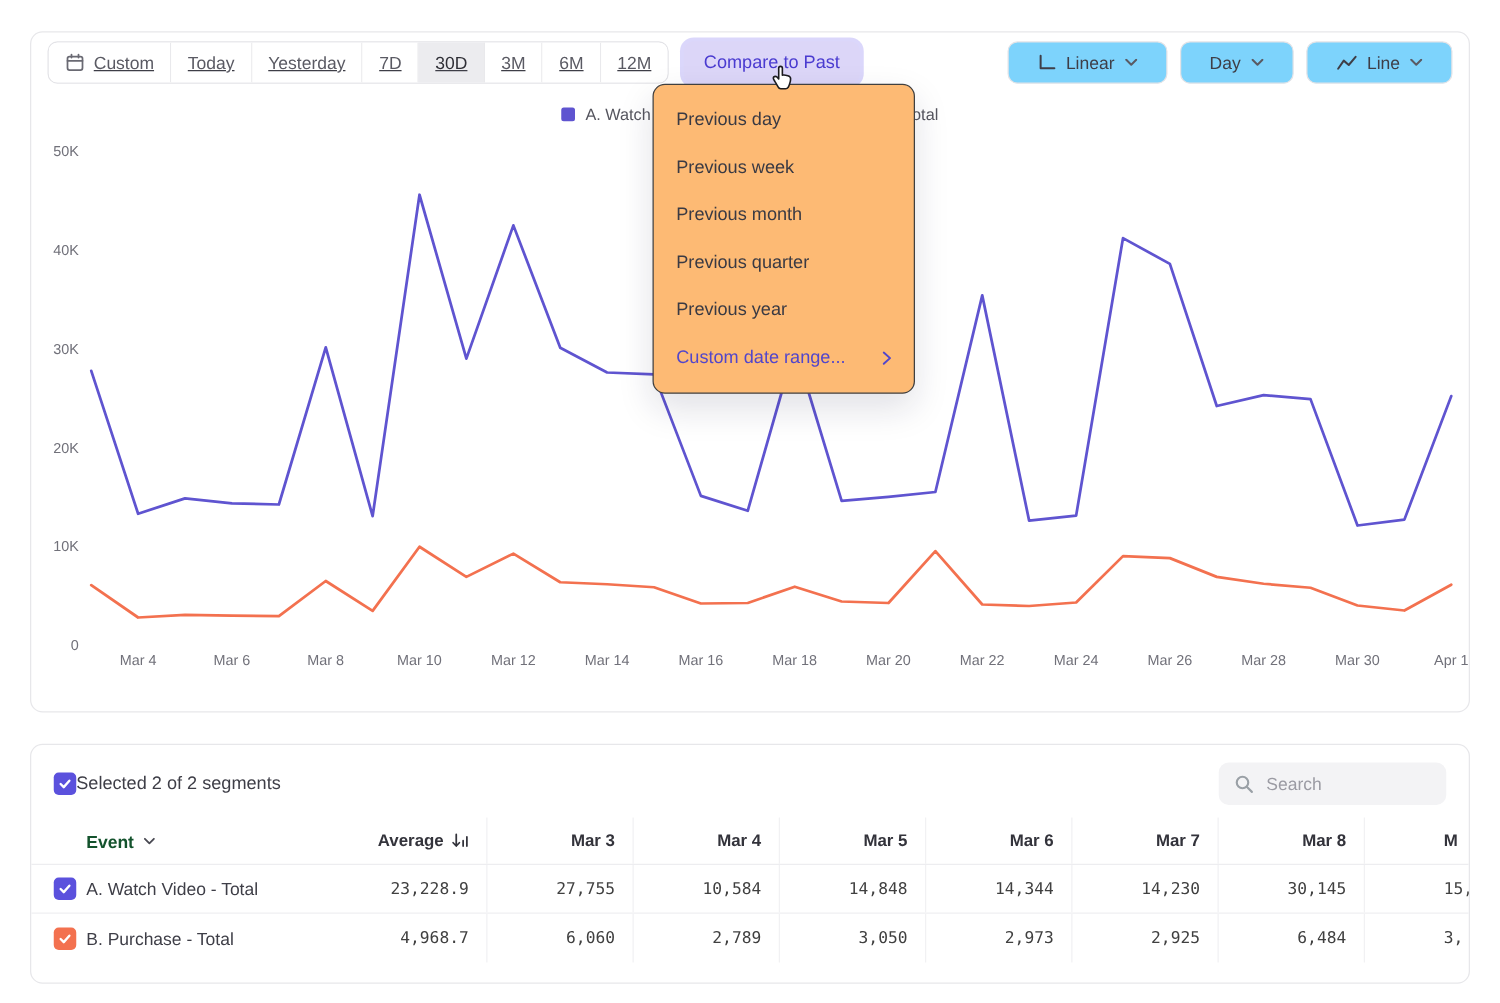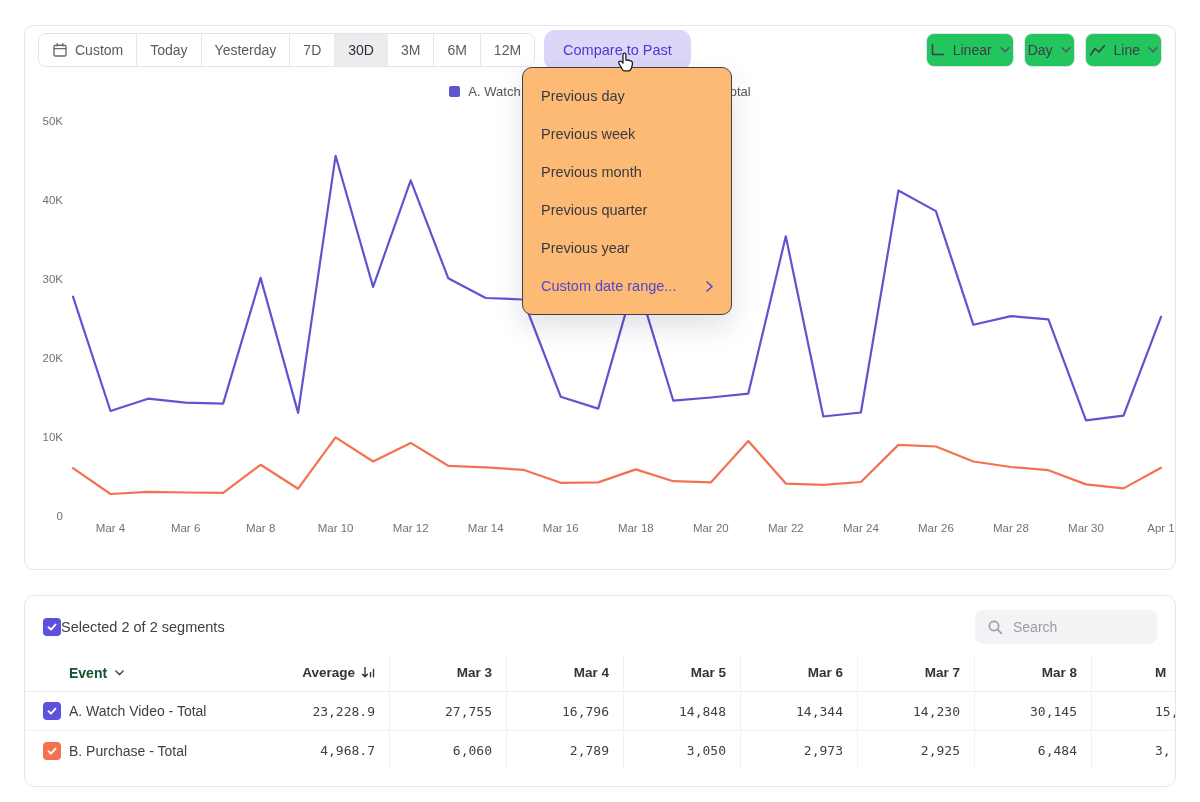--- a/index.html
+++ b/index.html
@@ -4,30 +4,30 @@
 <style>
   * { box-sizing: border-box; margin: 0; padding: 0; }
   html,body { width:1200px; height:802px; background:#fff;
     font-family:"Liberation Sans","DejaVu Sans",sans-serif; color:#3e3e47; position:relative; }
   .card { position:absolute; background:#fff; border:1px solid #e7e7ea; border-radius:10px; }
   .chart-card { left:24px; top:25px; width:1152px; height:545px; overflow:hidden; }
   .table-card { left:24px; top:595px; width:1152px; height:192px; overflow:hidden; }
 
   
   .toolbar { display:flex; align-items:center; gap:12px; padding:7px 13px; position:relative; z-index:5; }
-  .seg { display:flex; align-items:stretch; border:1px solid #e3e3e7; border-radius:8px; overflow:hidden; height:34px; flex:none; }
+  .seg { display:flex; align-items:stretch; border:1px solid #e3e3e7; border-radius:8px; overflow:hidden; height:34px; flex:none;text-decoration:underline; }
   .seg button { display:flex; align-items:center; gap:7px; padding:0 13px; background:#fff; border:none;
     border-right:1px solid #e9e9ec; font:14px "Liberation Sans",sans-serif; color:#5a5a63; cursor:pointer; white-space:nowrap; }
   .seg button:last-child { border-right:none; }
   .seg button.sel { background:#ececef; color:#2f2f36; }
   .compare-btn { height:34px; padding:0 16px; border:none; border-radius:8px; background:#dcd6f8; color:#4a3bd0;
     font:500 14.5px "Liberation Sans",sans-serif; box-shadow:0 0 0 3px rgba(147,133,244,.33); cursor:pointer; white-space:nowrap; }
   .tb-right { margin-left:auto; display:flex; gap:10px; }
-  .tb-btn { height:34px; display:flex; align-items:center; gap:8px; padding:0 3px; border:1px solid #e3e3e7;
-    border-radius:8px; background:#22c55e; font:500 14px "Liberation Sans",sans-serif; color:#3e3e47; cursor:pointer; white-space:nowrap; }
+  .tb-btn { height:34px; display:flex; align-items:center; gap:8px; padding:0 23px; border:1px solid #e3e3e7;
+    border-radius:8px; background:#7dd3fc; font:500 14px "Liberation Sans",sans-serif; color:#3e3e47; cursor:pointer; white-space:nowrap; }
 
   
   .legend { position:absolute; top:58px; left:0; width:100%; display:flex; justify-content:center; gap:26px; z-index:1; }
   .legend-item { display:flex; align-items:center; gap:8px; font-size:13px; color:#55555e; cursor:pointer; }
   .sw { width:11px; height:11px; border-radius:2px; flex:none; }
   .chart-area { position:absolute; top:60px; left:0; width:1150px; height:470px; }
   text.tick { font-family:"Liberation Sans",sans-serif; font-size:11.5px; fill:#71717a; }
 
   
   .menu { position:absolute; left:497px; top:41px; width:210px; background:#fdba74; border:1px solid #404040;
@@ -221,21 +221,21 @@
         <div class="c-event">
           <span class="cb" style="background:#5b51dd">
             <svg width="12" height="12" viewBox="0 0 12 12">
               <path d="M2.5 6.2 L5 8.7 L9.5 3.6" fill="none" stroke="#fff" stroke-width="1.9" stroke-linecap="round" stroke-linejoin="round"></path>
             </svg>
           </span>
           <span class="row-label">A. Watch Video - Total</span>
         </div>
         <div class="c-num ">23,228.9</div>
         <div class="c-num ">27,755</div>
-        <div class="c-num ">16,796</div>
+        <div class="c-num ">10,584</div>
         <div class="c-num ">14,848</div>
         <div class="c-num ">14,344</div>
         <div class="c-num ">14,230</div>
         <div class="c-num ">30,145</div>
         <div class="c-num c-clip">15,</div>
       </div>
       <div class="trow ">
         <div class="c-event">
           <span class="cb" style="background:#f3714f">
             <svg width="12" height="12" viewBox="0 0 12 12">

